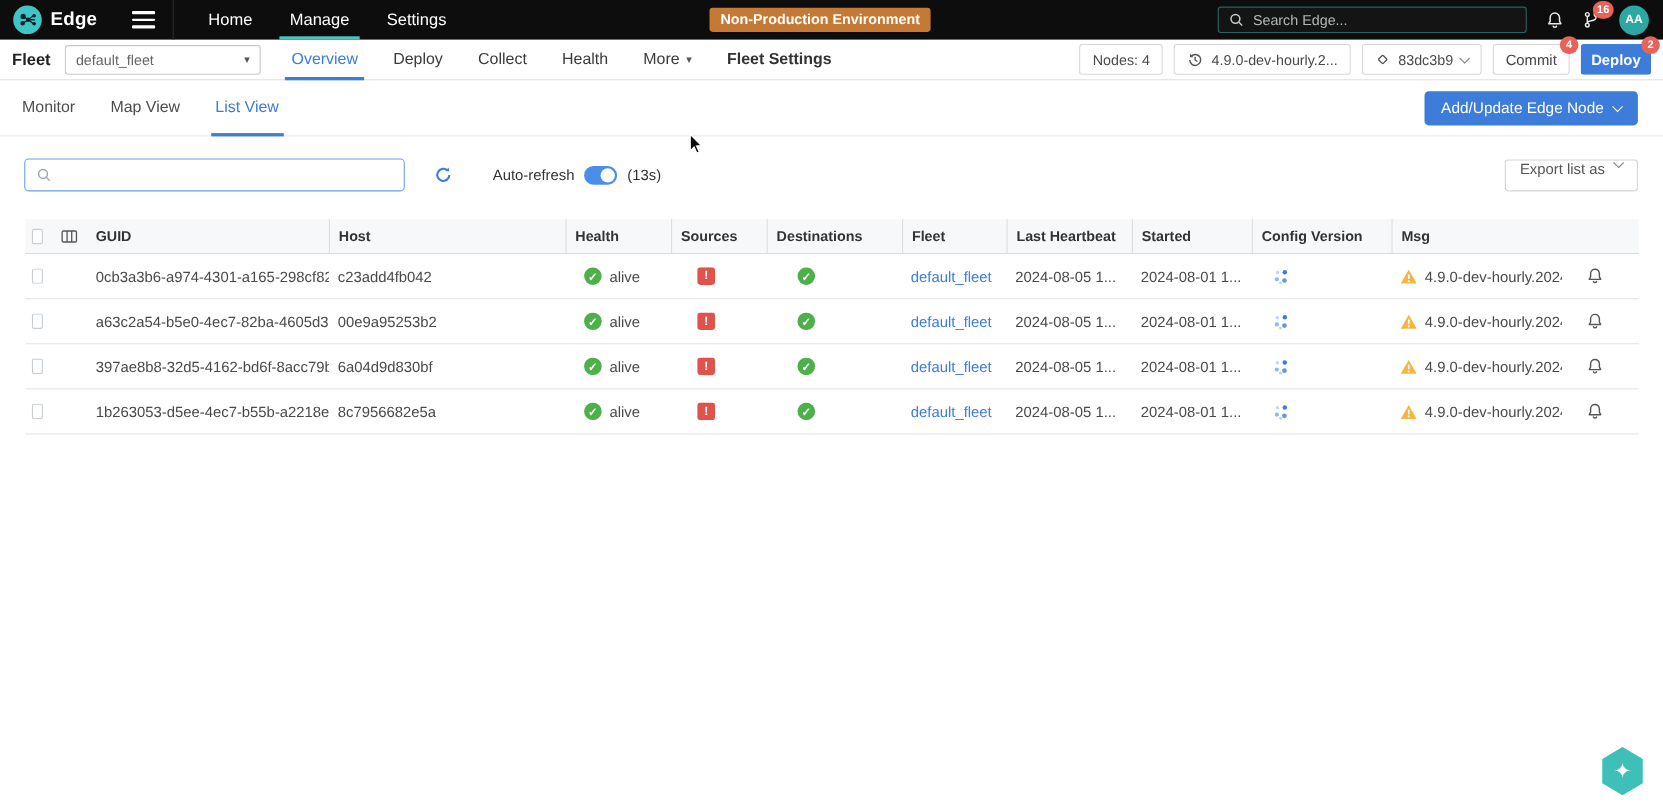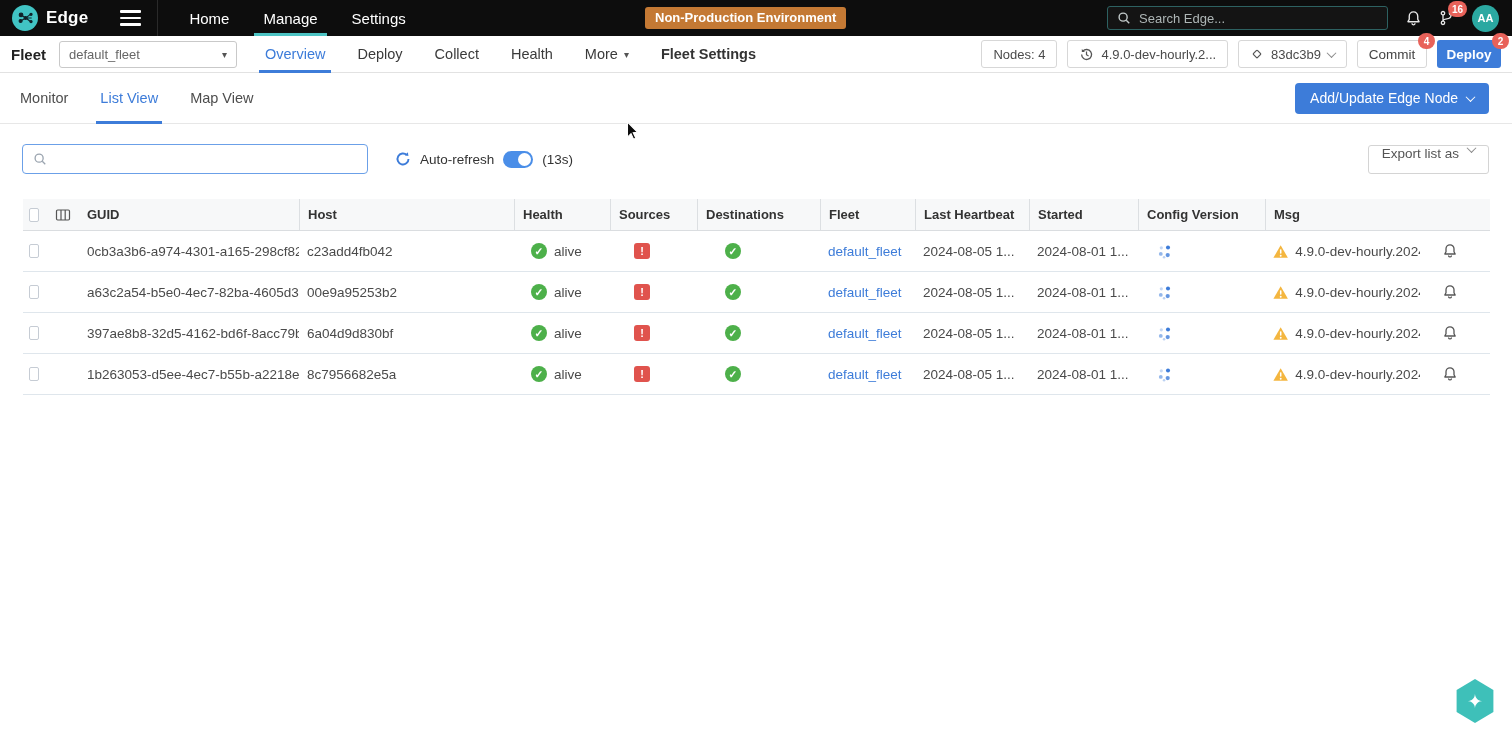--- a/index.html
+++ b/index.html
@@ -54,21 +54,21 @@
   .vb-tab.active::after { content:""; position:absolute; left:12px; right:12px; bottom:0; height:3px; background:#3d7cd9; }
   .btn-add { margin-left:auto; height:31px; background:#3d7cd9; color:#fff; border:none; border-radius:4px; font-size:14px; display:flex; align-items:center; gap:9px; padding:0 15px; cursor:pointer; font-family:inherit; }
   .chev { display:inline-block; width:7px; height:7px; border-right:1.7px solid currentColor; border-bottom:1.7px solid currentColor; transform:rotate(45deg) translate(-1px,-1px); }
 
   
   .toolbar { margin-top:20px; padding:0 23px 0 22px; display:flex; align-items:center; }
   .filter { width:346px; height:30px; border:1.5px solid #6ba0e8; border-radius:4px; display:flex; align-items:center; gap:8px; padding:0 10px; color:#8c97a3; }
   .filter input { border:none; outline:none; flex:1; font-size:13.5px; font-family:inherit; color:#333; }
   .filter input::placeholder { color:#9aa4af; }
   .autorefresh { display:flex; align-items:center; gap:9px; margin-left:27px; }
-  .ar-label { font-size:13.5px; color:#333; }
+  .ar-label { font-size:13.5px; color:#333;margin-left:28px; }
   .toggle { width:30px; height:17px; border-radius:9px; background:#4a8ee8; position:relative; cursor:pointer; }
   .toggle .knob { position:absolute; top:2px; right:2px; width:13px; height:13px; border-radius:50%; background:#fff; }
   .interval { font-size:13.5px; color:#333; }
   .export { margin-left:auto; height:29px; border:1px solid #d4d4d4; border-radius:3px; display:flex; gap:9px; padding:0 13px; font-size:13.5px; color:#555; cursor:pointer; background:#fff; }
 
   
   .table { margin:25px 22px 0 23px; }
   .thead, .tr { display:grid; grid-template-columns:24px 32px 220px 215px 96px 87px 123px 95px 114px 109px 127px 163px 1fr; align-items:center; }
   .thead { height:32px; background:#f7f8f9; border-bottom:1px solid #dadde0; }
   .th { font-size:13px; font-weight:700; color:#333; padding:0 8px; height:100%; display:flex; align-items:center; white-space:nowrap; overflow:hidden; }
@@ -200,22 +200,22 @@
       <button class="btn btn-deploy">
         <span>Deploy</span>
         <span class="badge">2</span>
       </button>
     </div>
   </div>
 
   <div class="viewbar">
     <nav class="vb-tabs">
       <a class="vb-tab">Monitor</a>
+      <a class="vb-tab">Map View</a>
       <a class="vb-tab active">List View</a>
-      <a class="vb-tab">Map View</a>
     </nav>
     <button class="btn-add">
       <span>Add/Update Edge Node</span>
       <span class="chev"></span>
     </button>
   </div>
 
   <div class="toolbar">
     <div class="filter">
       <span style="display:flex;">

